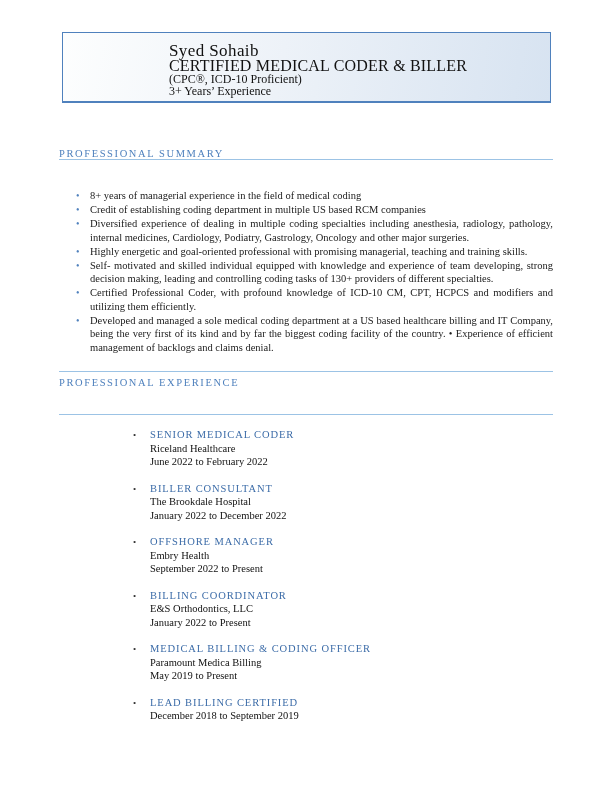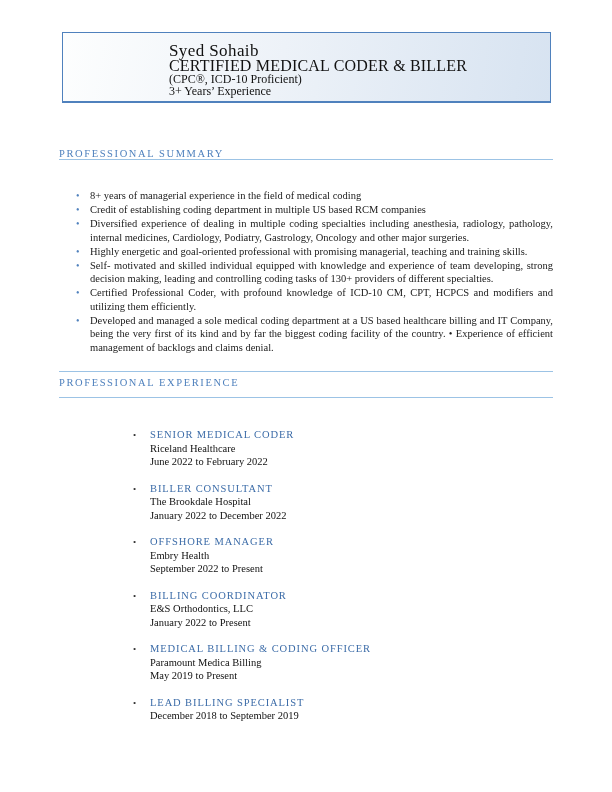--- a/index.html
+++ b/index.html
@@ -60,21 +60,21 @@
     color: var(--accent, #4f81bd);
     border-bottom: 1px solid var(--rule, #9cc3e5);
   }
   .summary-heading {
     top: 148px;
   }
   .experience-heading {
     top: 371px;
     border-top: 1px solid var(--rule, #9cc3e5);
     padding-top: 5px;
-    padding-bottom: 9px;
+    padding-bottom: 26px;
   }
 
   
   .summary-list {
     position: absolute;
     left: 76px;
     top: 189px;
     width: 477px;
     margin: 0;
     padding: 0;
@@ -220,19 +220,19 @@
       <div class="job-lines">
         <div class="job-title">MEDICAL BILLING &amp; CODING OFFICER</div>
         <div class="job-company">Paramount Medica Billing</div>
         <div class="job-dates">May 2019 to Present</div>
       </div>
     </div>
 
     <div class="job">
       <span class="job-dot">•</span>
       <div class="job-lines">
-        <div class="job-title">LEAD BILLING SPECIALIST</div>
+        <div class="job-title">LEAD BILLING CERTIFIED</div>
         <div class="job-dates">December 2018 to September 2019</div>
       </div>
     </div>
 
   </div>
 </div>
 
 </body></html>

